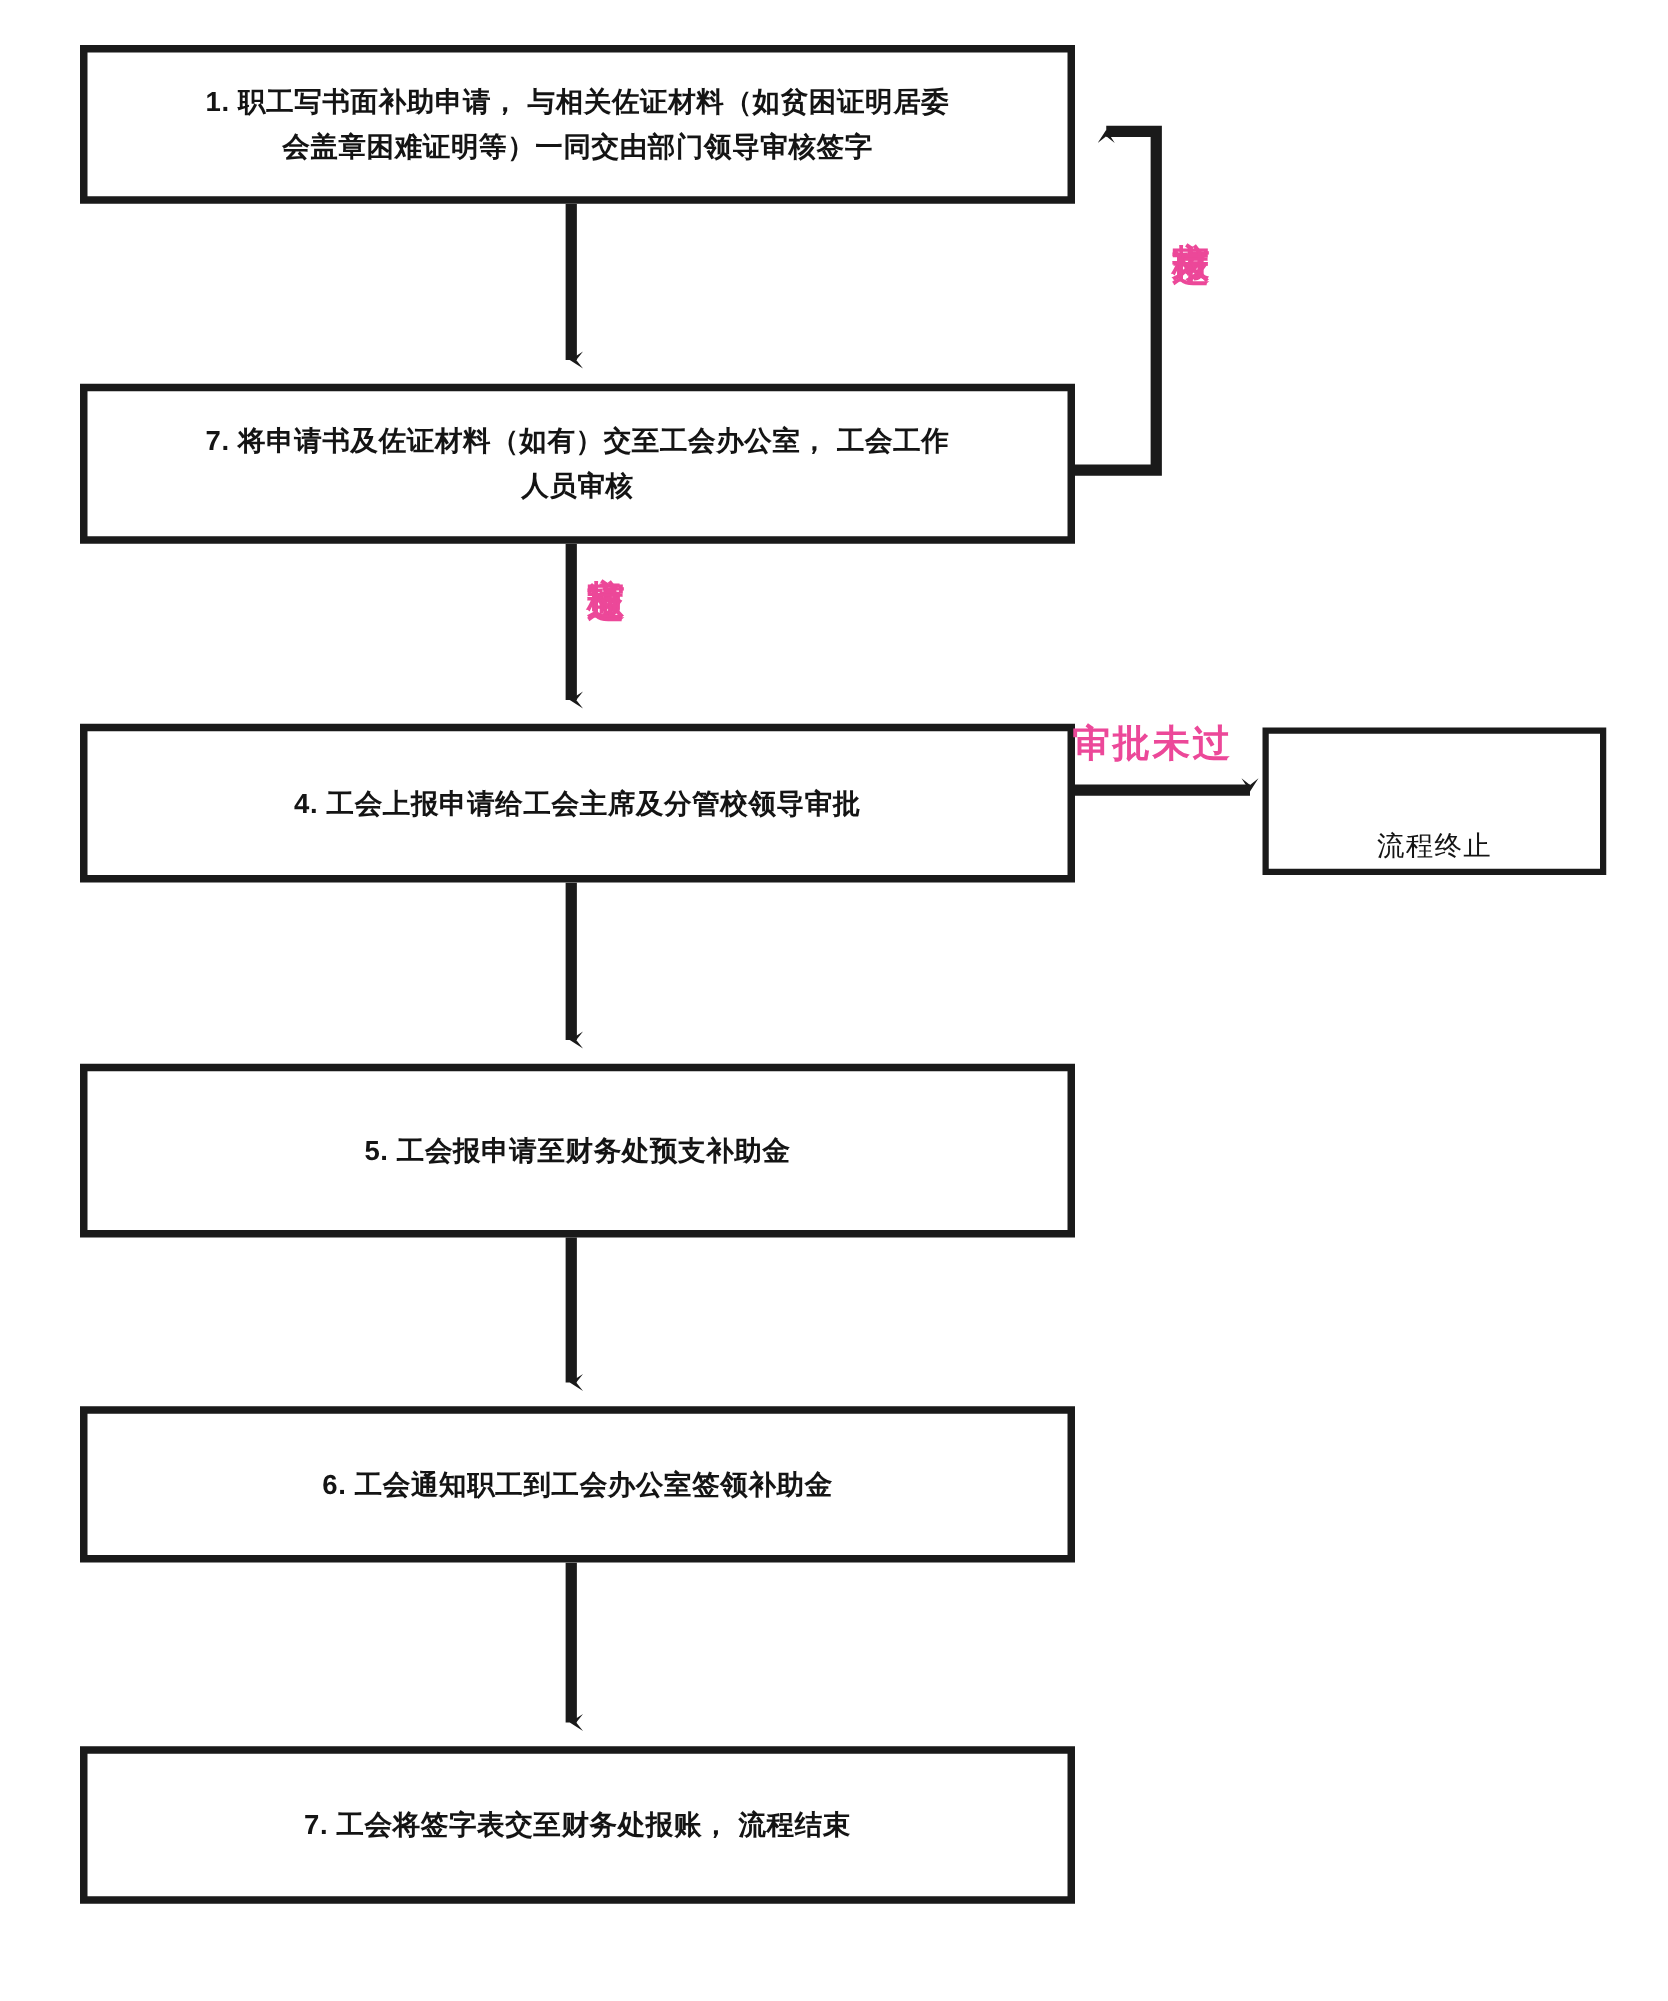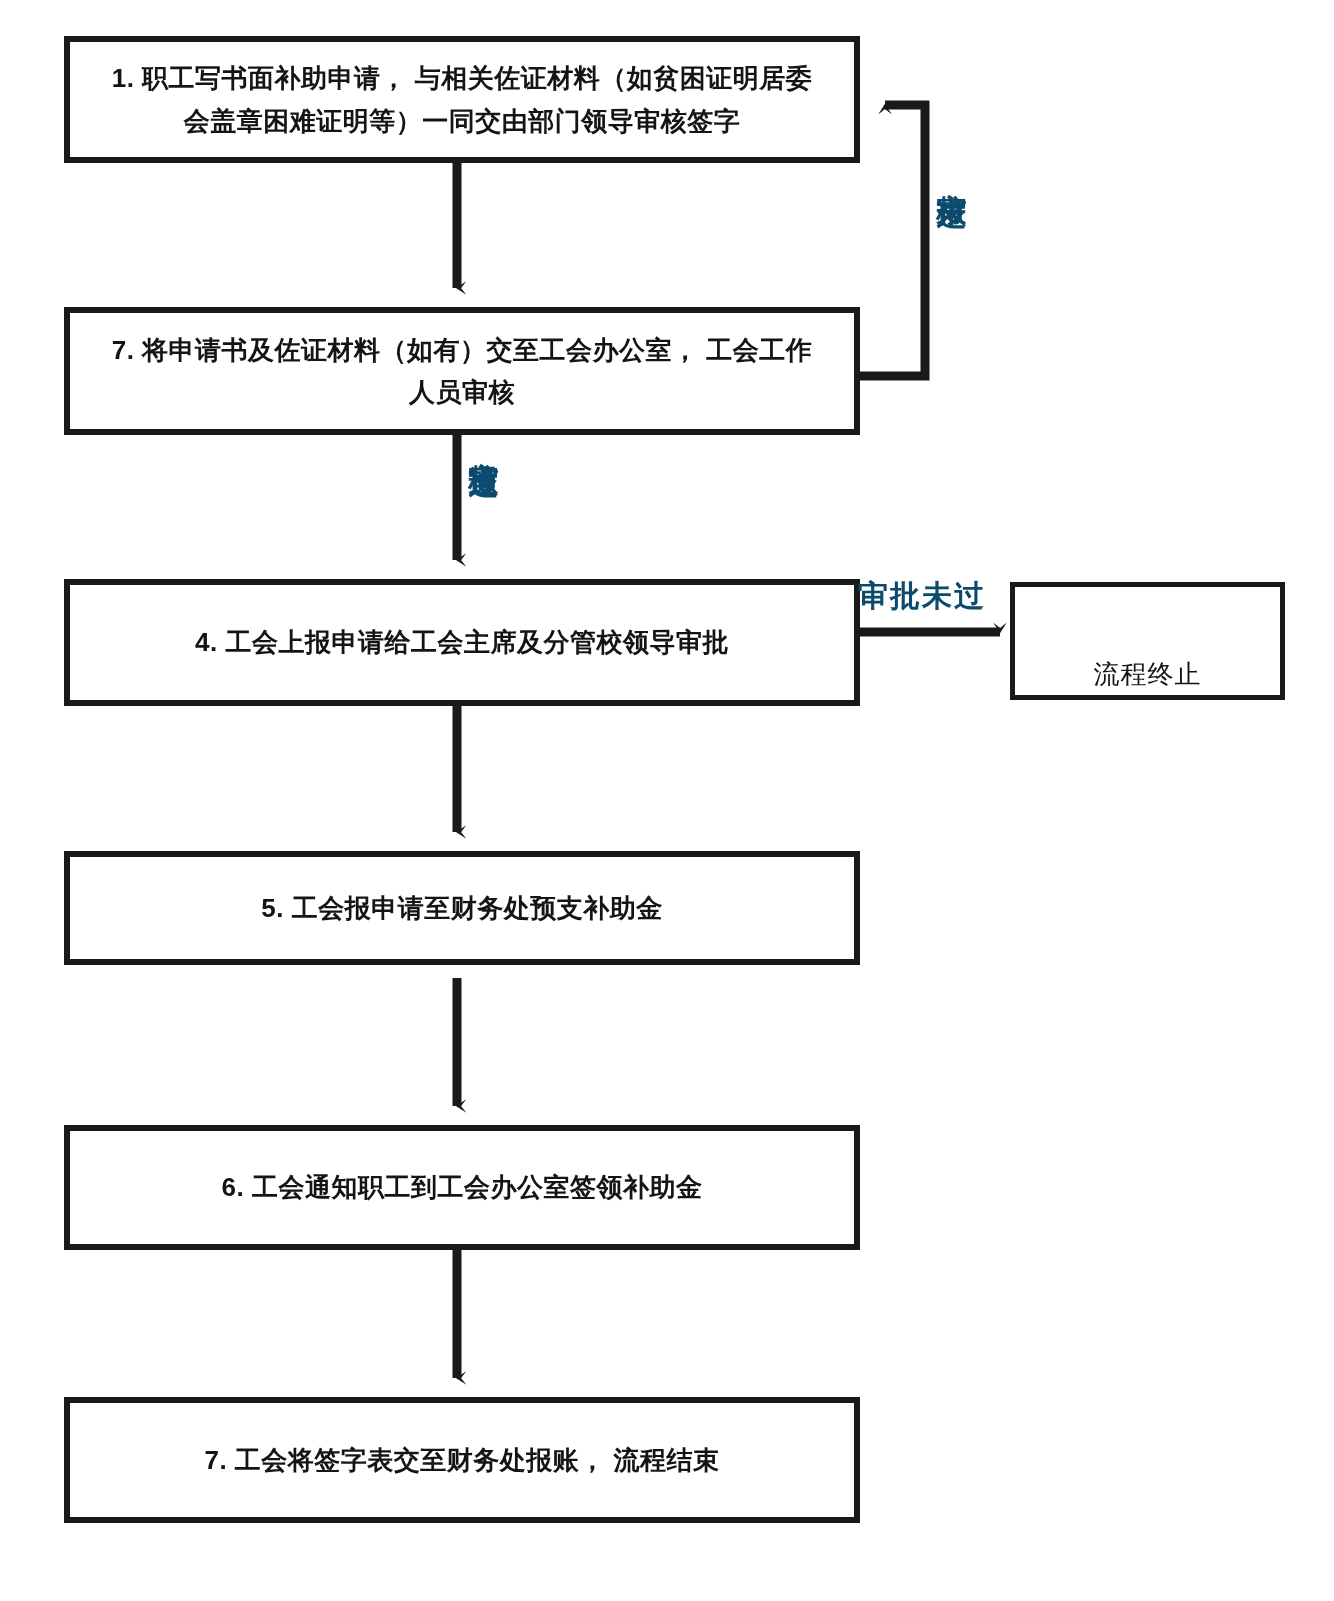--- a/index.html
+++ b/index.html
@@ -33,46 +33,46 @@
     display: flex;
     align-items: center;
     justify-content: center;
     text-align: center;
     color: #141414;
     z-index: 2;
   }
   .node .txt {
     display: block;
     padding: 0 22px;
-    font-size: 26px;
+    font-size: 22px;
     font-weight: 700;
     line-height: 1.62;
     letter-spacing: 0.5px;
     white-space: pre-line;
   }
   .node.thin {
     border-width: 5px;
     align-items: flex-end;
   }
   .node.thin .txt {
     font-weight: 400;
     letter-spacing: 1px;
   }
   
   #node-1 { left: 64px;   top: 36px;   width: 796px; height: 127px; }
   #node-2 { left: 64px;   top: 307px;  width: 796px; height: 128px; }
   #node-4 { left: 64px;   top: 579px;  width: 796px; height: 127px; }
-  #node-5 { left: 64px;   top: 851px;  width: 796px; height: 114px; }
+  #node-5 { left: 64px;   top: 851px;  width: 796px; height: 139px; }
   #node-6 { left: 64px;   top: 1125px; width: 796px; height: 125px; }
   #node-7 { left: 64px;   top: 1397px; width: 796px; height: 126px; }
   #node-end { left: 1010px; top: 582px; width: 275px; height: 118px; }
 
   .edge-label {
     position: absolute;
-    color: #0c4a6e;
+    color: #ec4899;
     font-size: 30px;
     font-weight: 700;
     letter-spacing: 2px;
     line-height: 1.05;
     z-index: 3;
     white-space: nowrap;
   }
   .edge-label.vertical {
     writing-mode: vertical-rl;
     text-orientation: upright;

